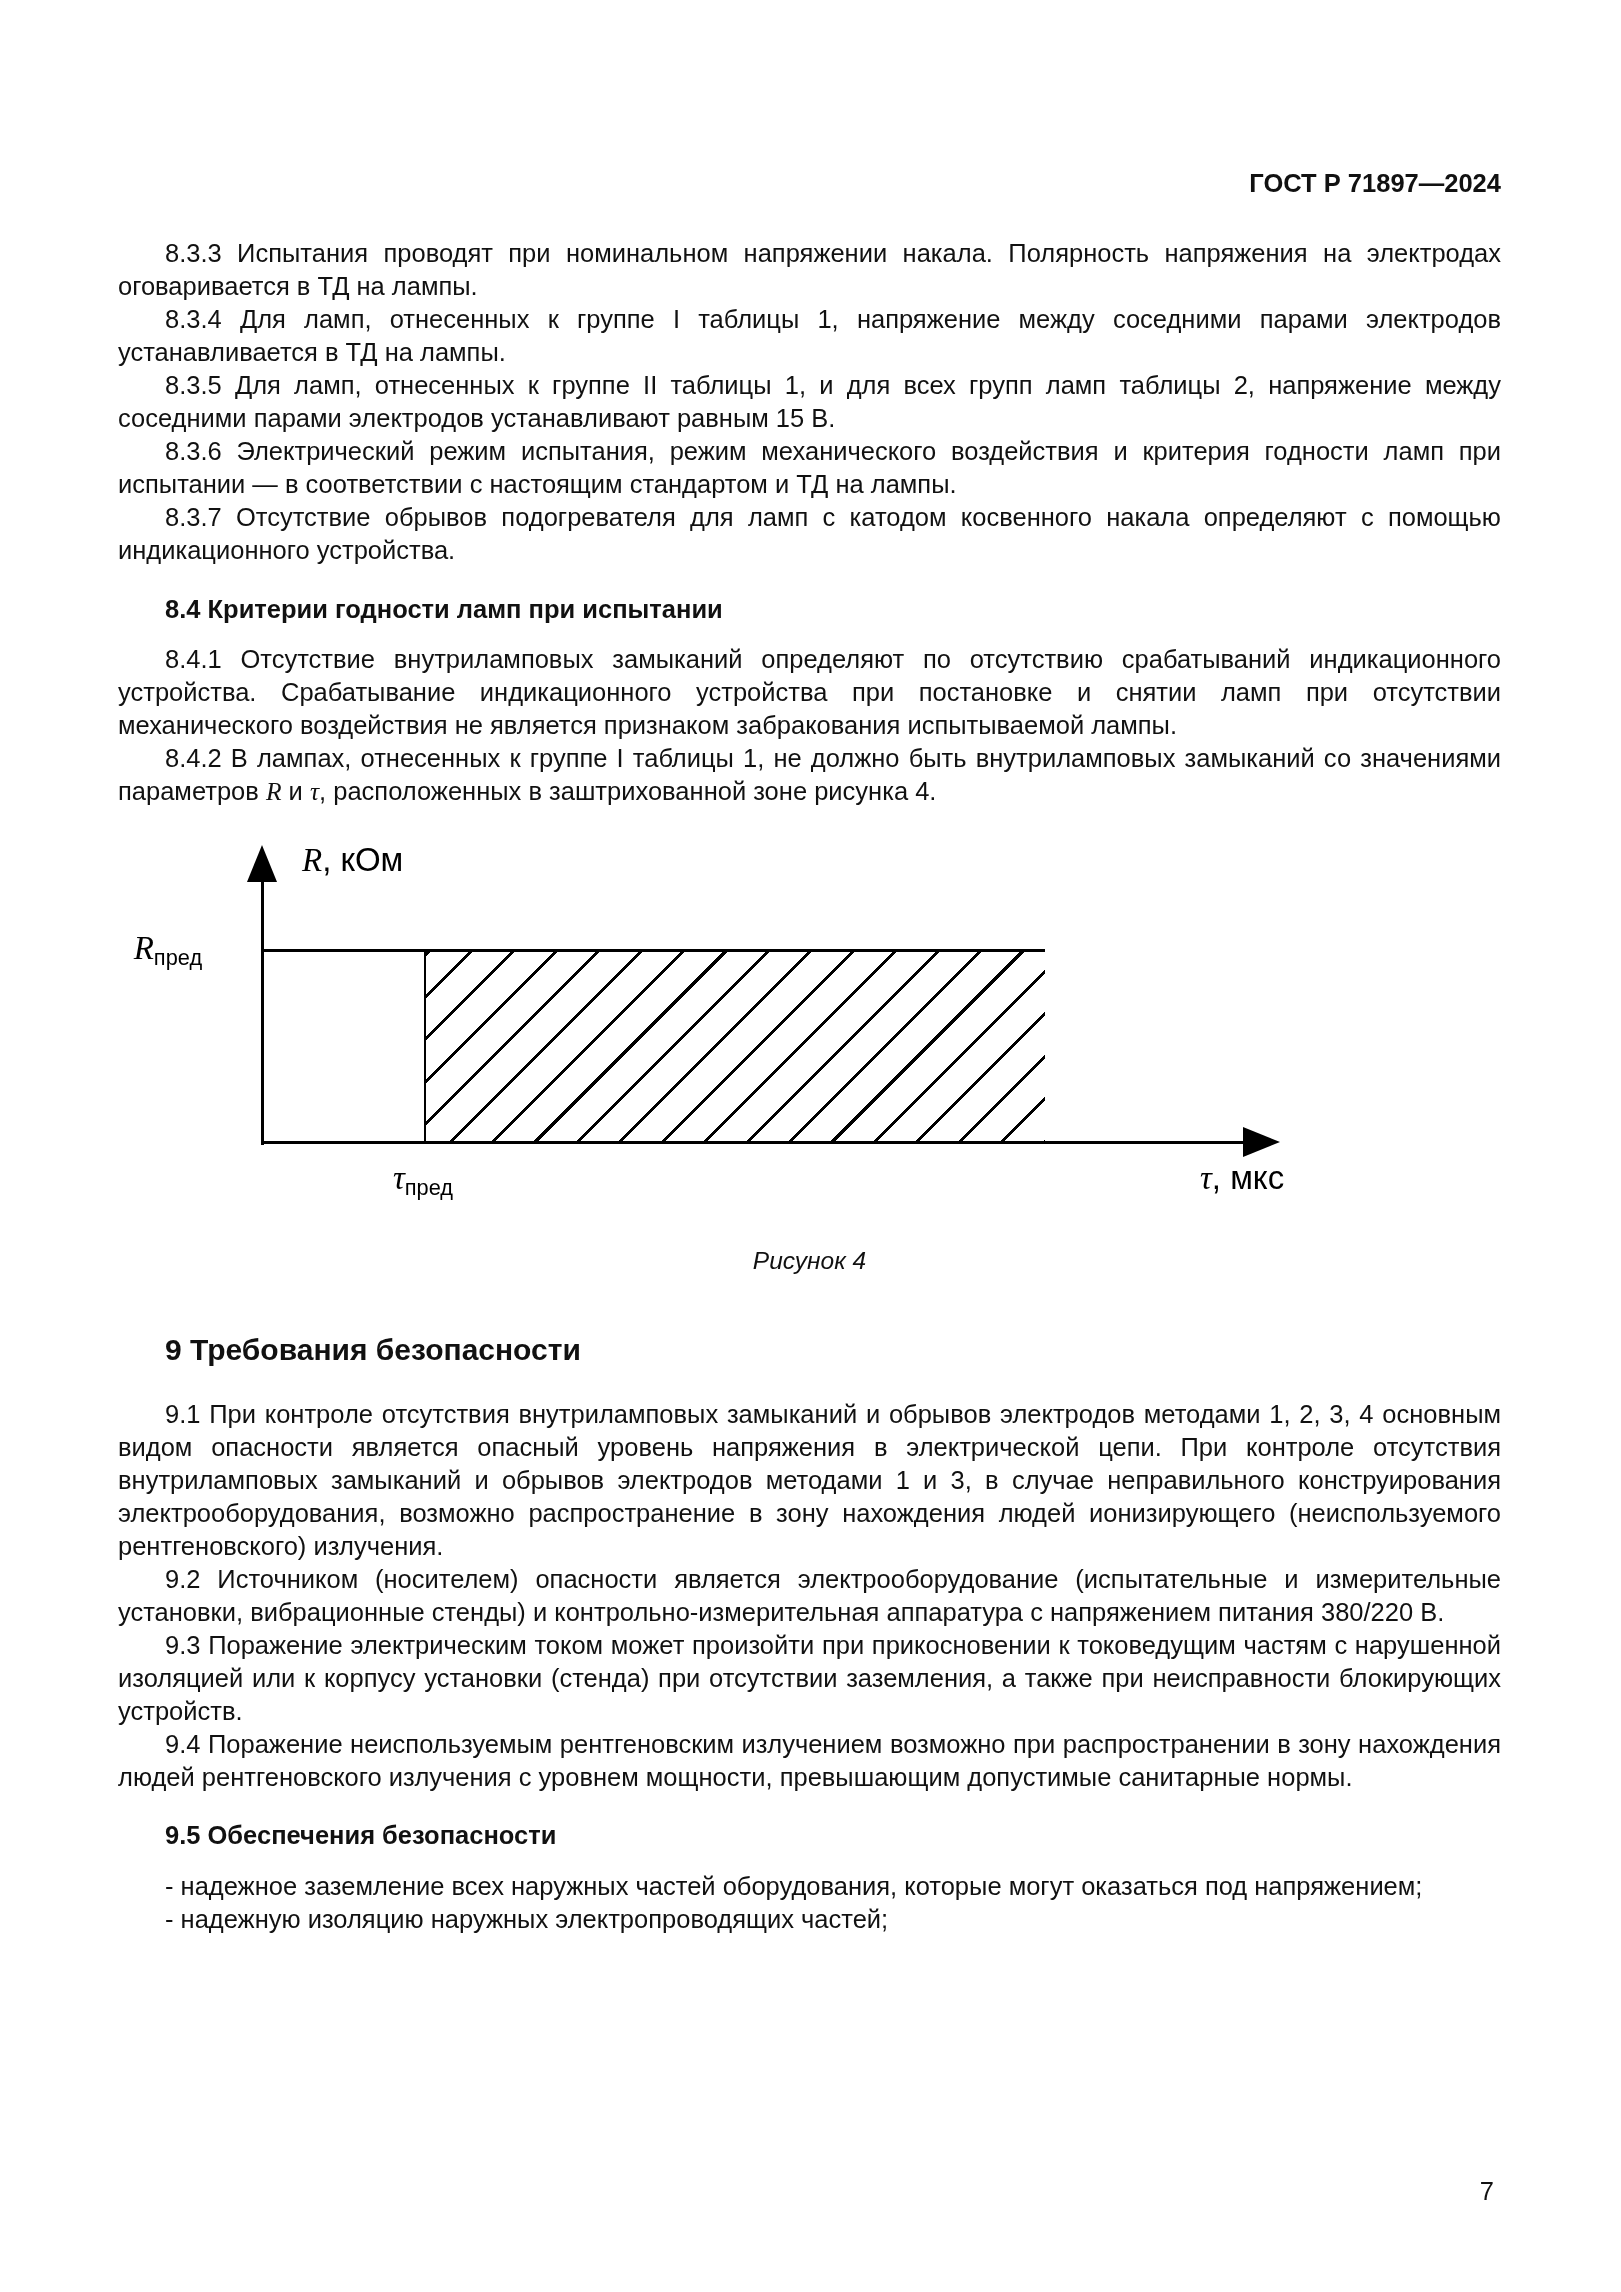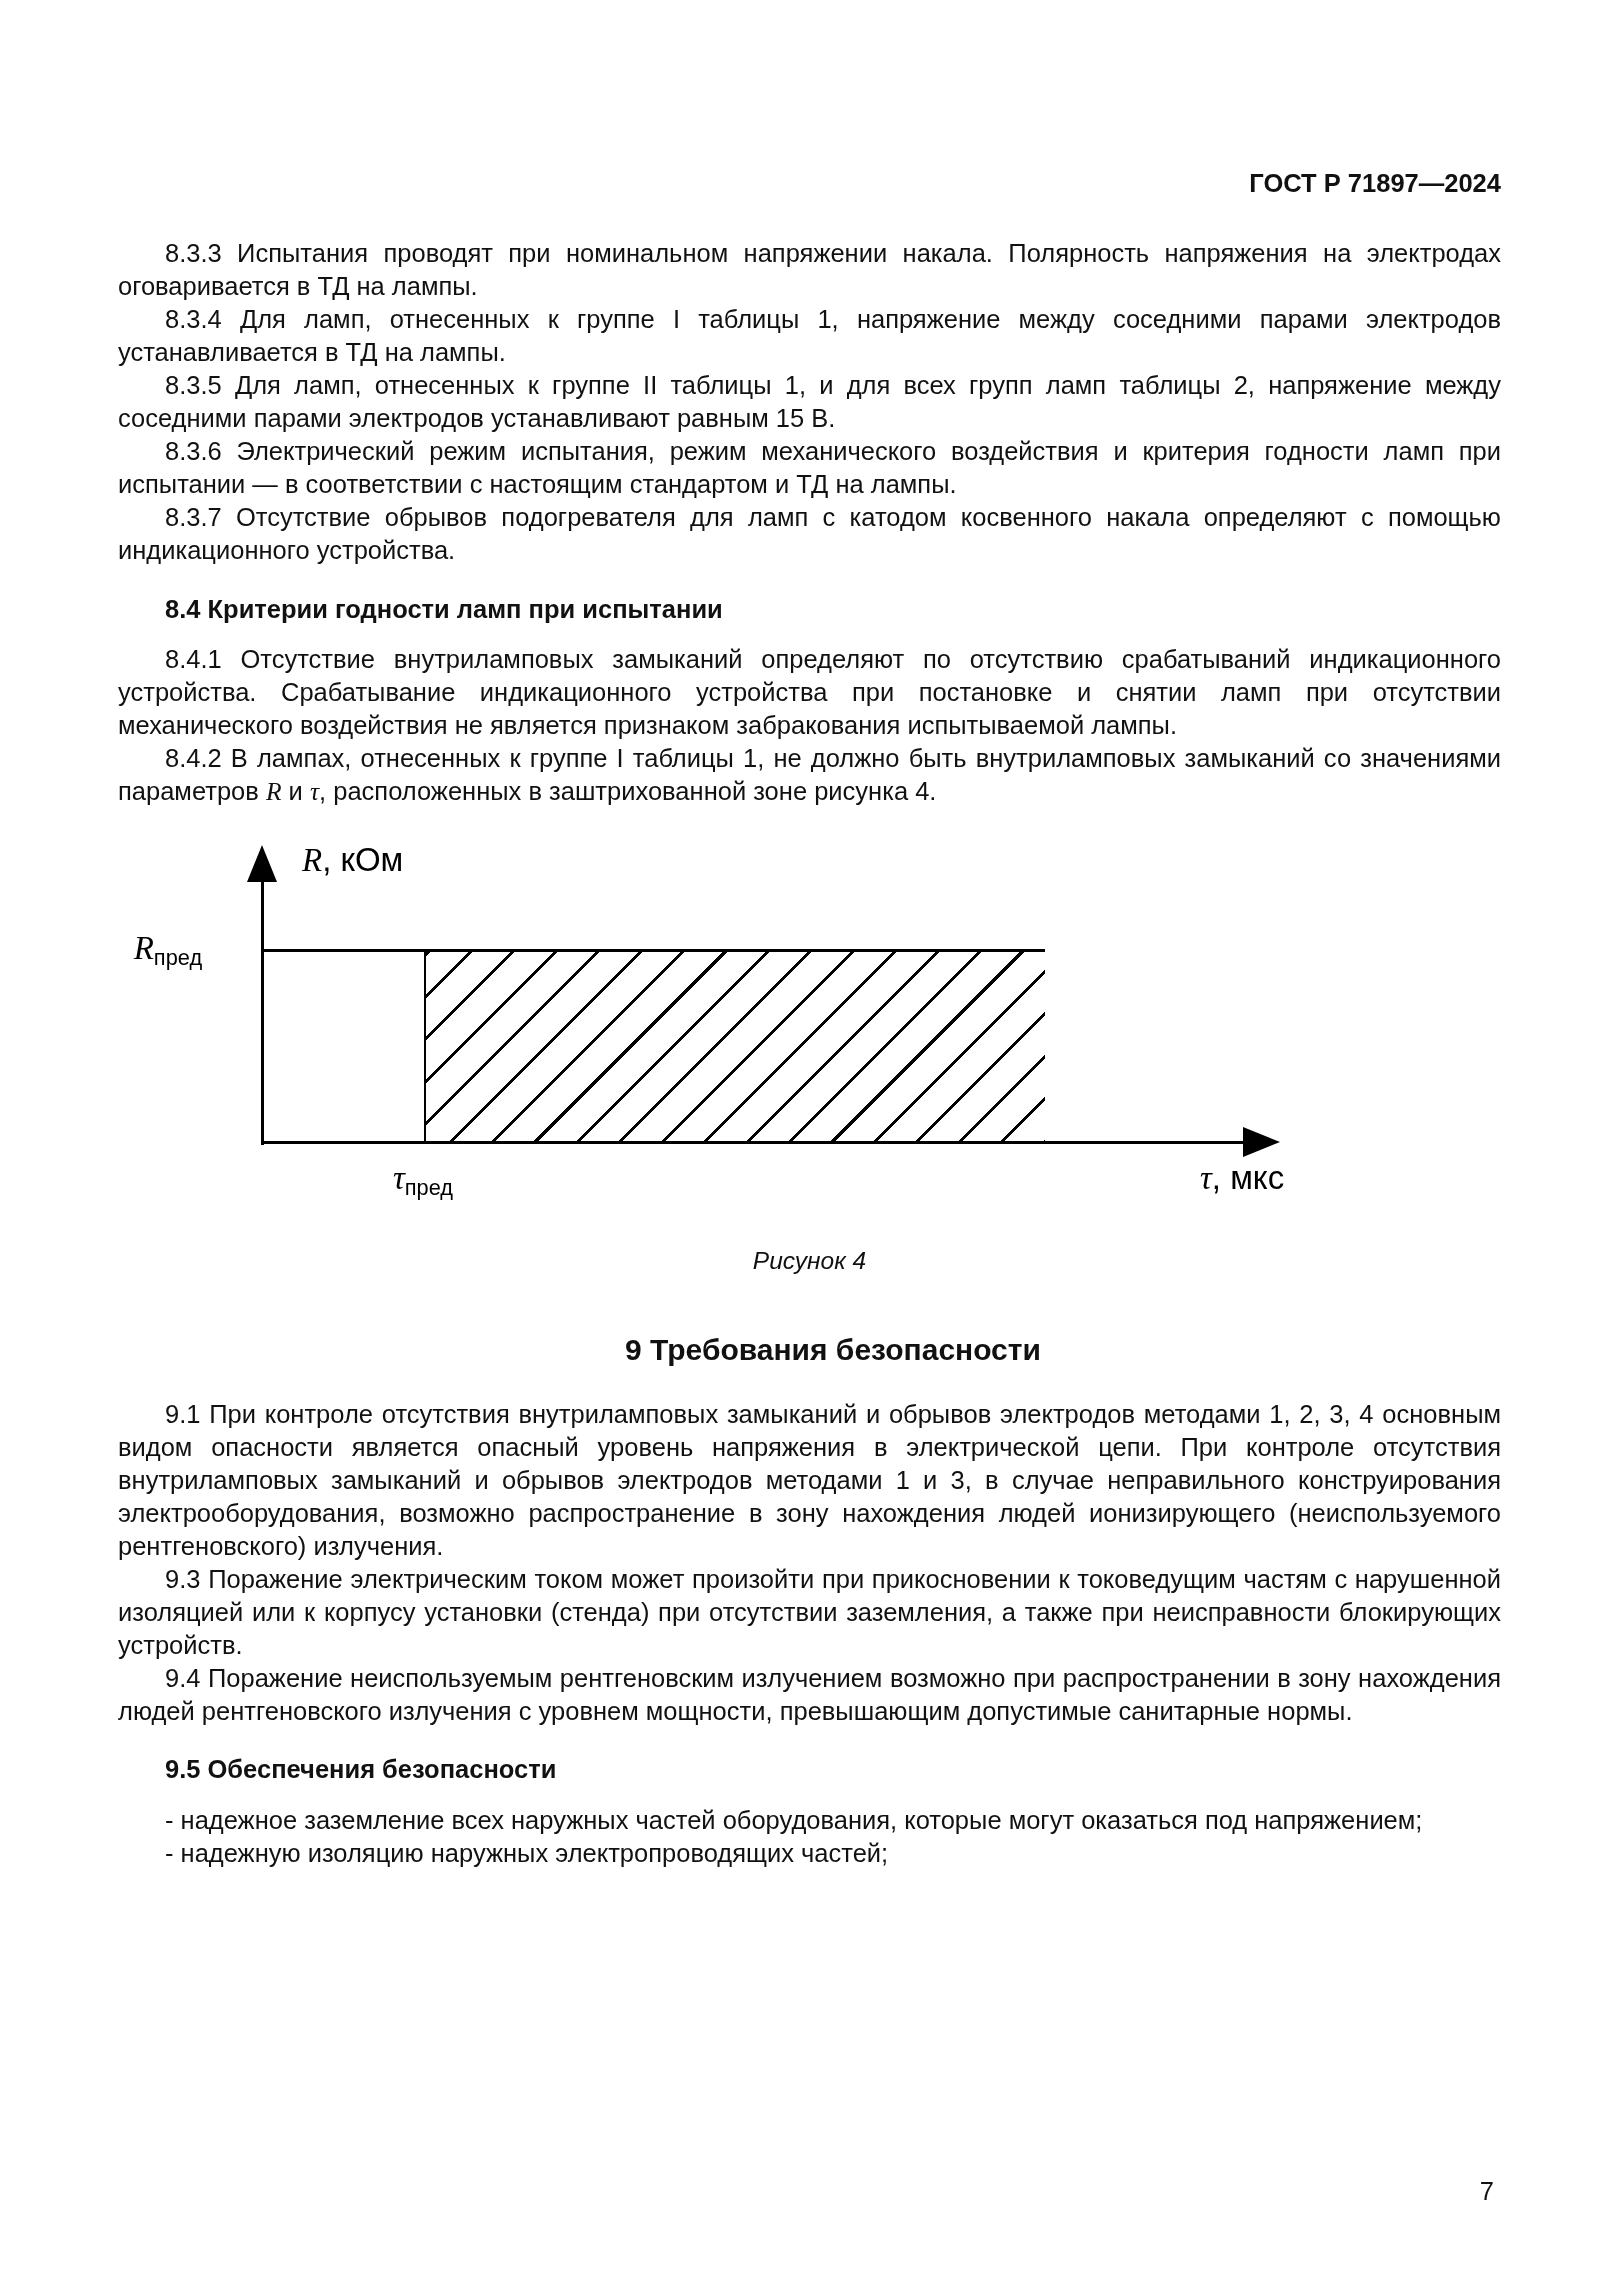--- a/index.html
+++ b/index.html
@@ -37,21 +37,20 @@
     text-indent: 47px;
     margin: 25.5px 0 17.6px 0;
   }
 
   .h-section {
     font-size: 30px;
     line-height: 39px;
     font-weight: bold;
     text-indent: 47px;
     margin: 55px 0 29px 0;
-    text-align: center;
   }
 
   .var {
     font-family: "Liberation Serif", serif;
     font-style: italic;
   }
   .sub {
     font-size: 0.66em;
     vertical-align: -0.28em;
   }
@@ -167,20 +166,21 @@
 
       <div class="fig-label tau-limit-label"><span class="var">τ</span><span class="sub">пред</span></div>
       <div class="fig-label x-label"><span class="var">τ</span><span>, мкс</span></div>
     </div>
 
     <p class="caption">Рисунок 4</p>
 
     <p class="h-section">9 Требования безопасности</p>
 
     <p class="para">9.1 При контроле отсутствия внутриламповых замыканий и обрывов электродов методами 1, 2, 3, 4 основным видом опасности является опасный уровень напряжения в электрической цепи. При контроле отсутствия внутриламповых замыканий и обрывов электродов методами 1 и 3, в случае неправильного конструирования электрооборудования, возможно распространение в зону нахождения людей ионизирующего (неиспользуемого рентгеновского) излучения.</p>
+    <p class="para">9.2 Источником (носителем) опасности является электрооборудование (испытательные и измерительные установки, вибрационные стенды) и контрольно-измерительная аппаратура с напряжением питания 380/220 В.</p>
     <p class="para">9.3 Поражение электрическим током может произойти при прикосновении к токоведущим частям с нарушенной изоляцией или к корпусу установки (стенда) при отсутствии заземления, а также при неисправности блокирующих устройств.</p>
     <p class="para">9.4 Поражение неиспользуемым рентгеновским излучением возможно при распространении в зону нахождения людей рентгеновского излучения с уровнем мощности, превышающим допустимые санитарные нормы.</p>
 
     <p class="h-sub">9.5 Обеспечения безопасности</p>
 
     <p class="para">- надежное заземление всех наружных частей оборудования, которые могут оказаться под напряжением;</p>
     <p class="para">- надежную изоляцию наружных электропроводящих частей;</p>
 
   </div>
 

